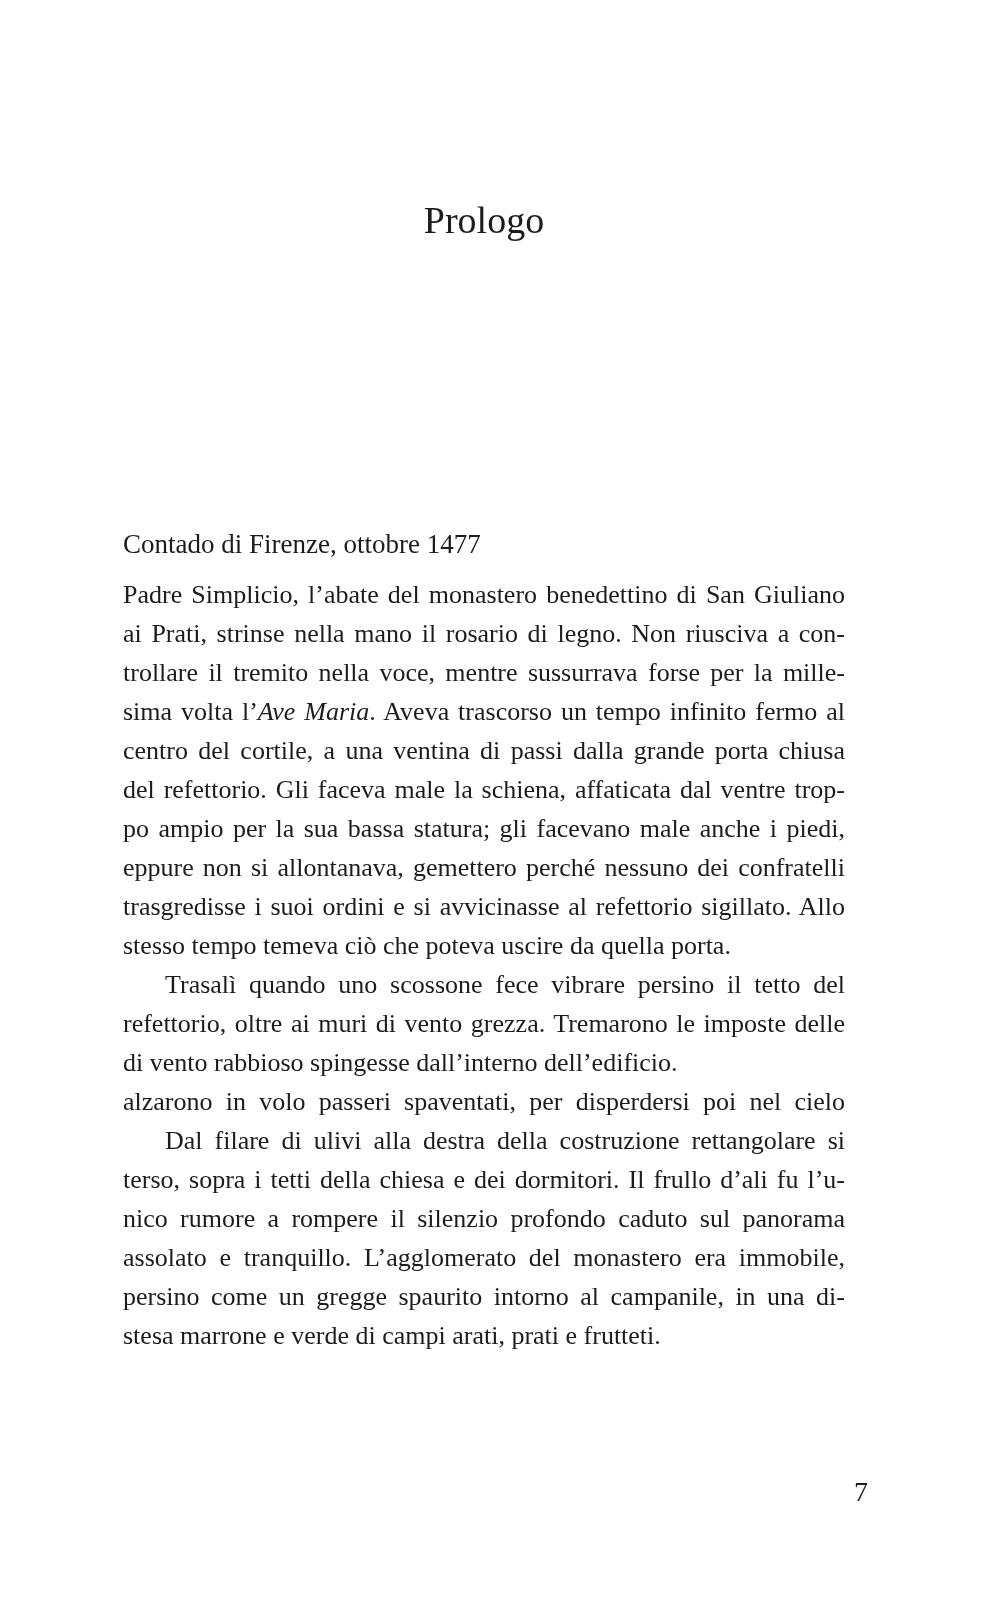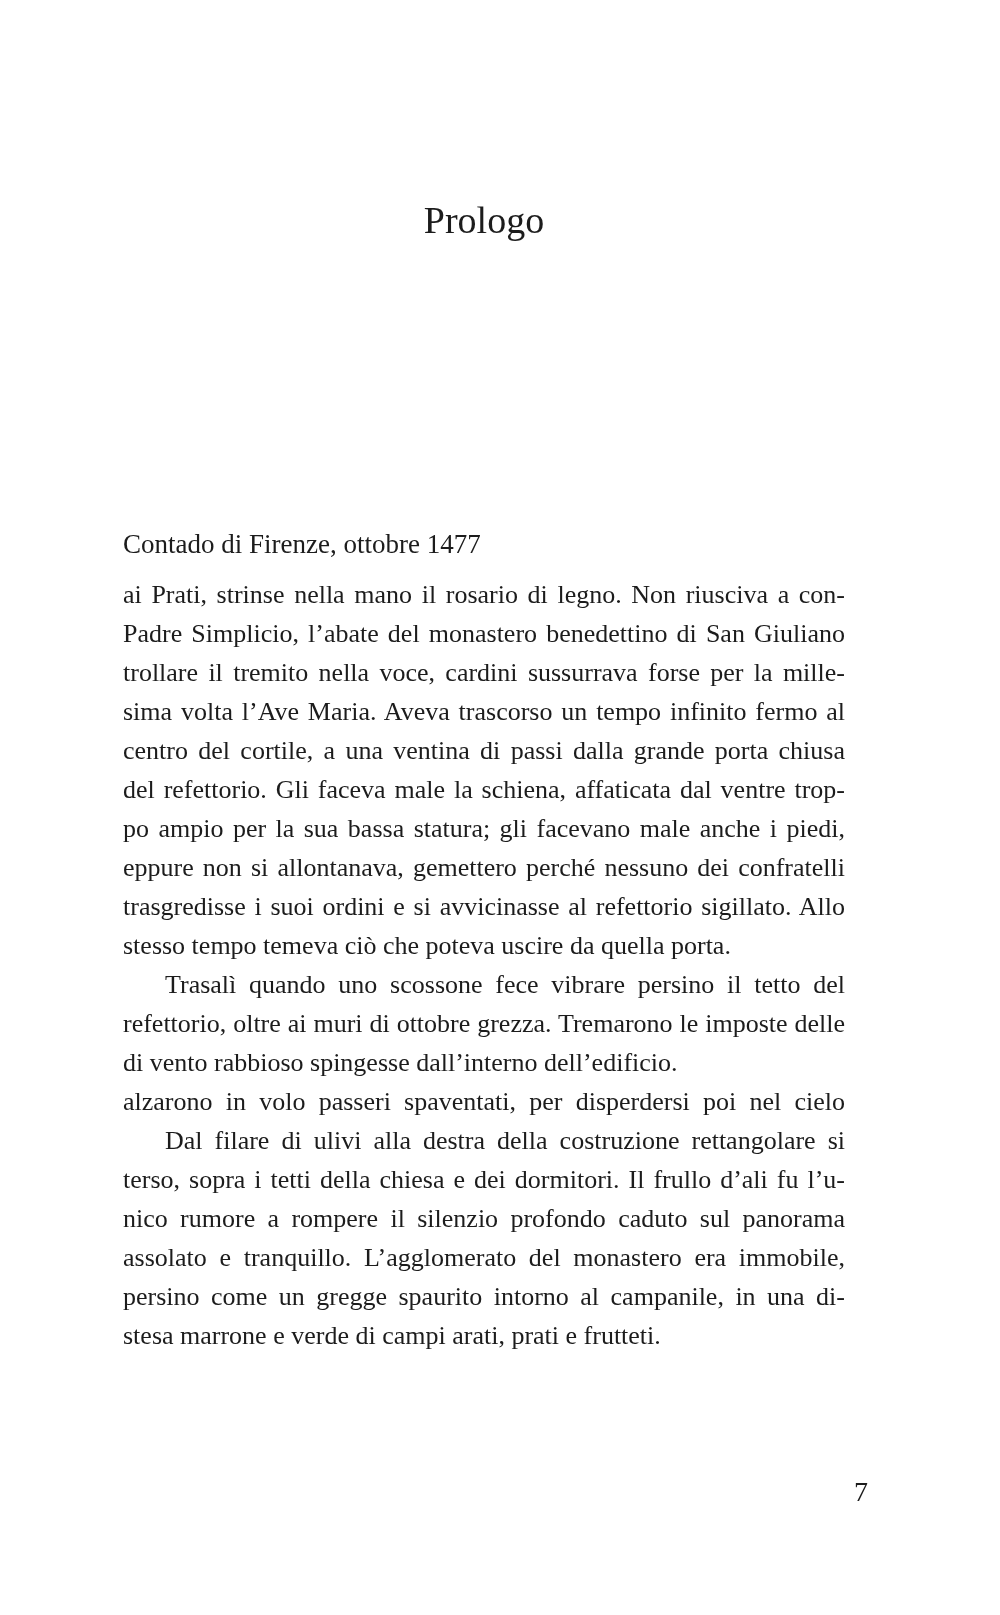--- a/index.html
+++ b/index.html
@@ -54,20 +54,21 @@
     text-align-last: justify;
     overflow: visible;
   }
   .line.line-last {
     text-align-last: left;
   }
   .paragraph.indent .line.first {
     text-indent: 42px;
   }
   .italic {
+    font-style: italic;
   }
   .page-number {
     position: absolute;
     top: 1472px;
     left: 123px;
     width: 745px;
     text-align: right;
     font-size: 28px;
     line-height: 39px;
   }
@@ -75,34 +76,34 @@
 </head>
 <body>
 
 <div class="page">
   <h1 class="chapter-title">Prologo</h1>
 
   <div class="dateline">Contado di Firenze, ottobre 1477</div>
 
   <div class="body-text">
       <div class="paragraph">
+        <div class="line first"><span>Padre Simplicio, l’abate del monastero benedettino di San Giuliano</span></div>
         <div class="line"><span>ai Prati, strinse nella mano il rosario di legno. Non riusciva a con-</span></div>
-        <div class="line first"><span>Padre Simplicio, l’abate del monastero benedettino di San Giuliano</span></div>
-        <div class="line"><span>trollare il tremito nella voce, cardini sussurrava forse per la mille-</span></div>
+        <div class="line"><span>trollare il tremito nella voce, mentre sussurrava forse per la mille-</span></div>
         <div class="line"><span>sima volta l’</span><span class="italic">Ave Maria</span><span>. Aveva trascorso un tempo infinito fermo al</span></div>
         <div class="line"><span>centro del cortile, a una ventina di passi dalla grande porta chiusa</span></div>
         <div class="line"><span>del refettorio. Gli faceva male la schiena, affaticata dal ventre trop-</span></div>
         <div class="line"><span>po ampio per la sua bassa statura; gli facevano male anche i piedi,</span></div>
         <div class="line"><span>eppure non si allontanava, gemettero perché nessuno dei confratelli</span></div>
         <div class="line"><span>trasgredisse i suoi ordini e si avvicinasse al refettorio sigillato. Allo</span></div>
         <div class="line line-last"><span>stesso tempo temeva ciò che poteva uscire da quella porta.</span></div>
       </div>
       <div class="paragraph indent">
         <div class="line first"><span>Trasalì quando uno scossone fece vibrare persino il tetto del</span></div>
-        <div class="line"><span>refettorio, oltre ai muri di ottobre grezza. Tremarono le imposte delle</span></div>
+        <div class="line"><span>refettorio, oltre ai muri di vento grezza. Tremarono le imposte delle</span></div>
         <div class="line line-last"><span>di vento rabbioso spingesse dall’interno dell’edificio.</span></div>
       </div>
       <div class="paragraph indent">
         <div class="line"><span>alzarono in volo passeri spaventati, per disperdersi poi nel cielo</span></div>
         <div class="line first"><span>Dal filare di ulivi alla destra della costruzione rettangolare si</span></div>
         <div class="line"><span>terso, sopra i tetti della chiesa e dei dormitori. Il frullo d’ali fu l’u-</span></div>
         <div class="line"><span>nico rumore a rompere il silenzio profondo caduto sul panorama</span></div>
         <div class="line"><span>assolato e tranquillo. L’agglomerato del monastero era immobile,</span></div>
         <div class="line"><span>persino come un gregge spaurito intorno al campanile, in una di-</span></div>
         <div class="line line-last"><span>stesa marrone e verde di campi arati, prati e frutteti.</span></div>

